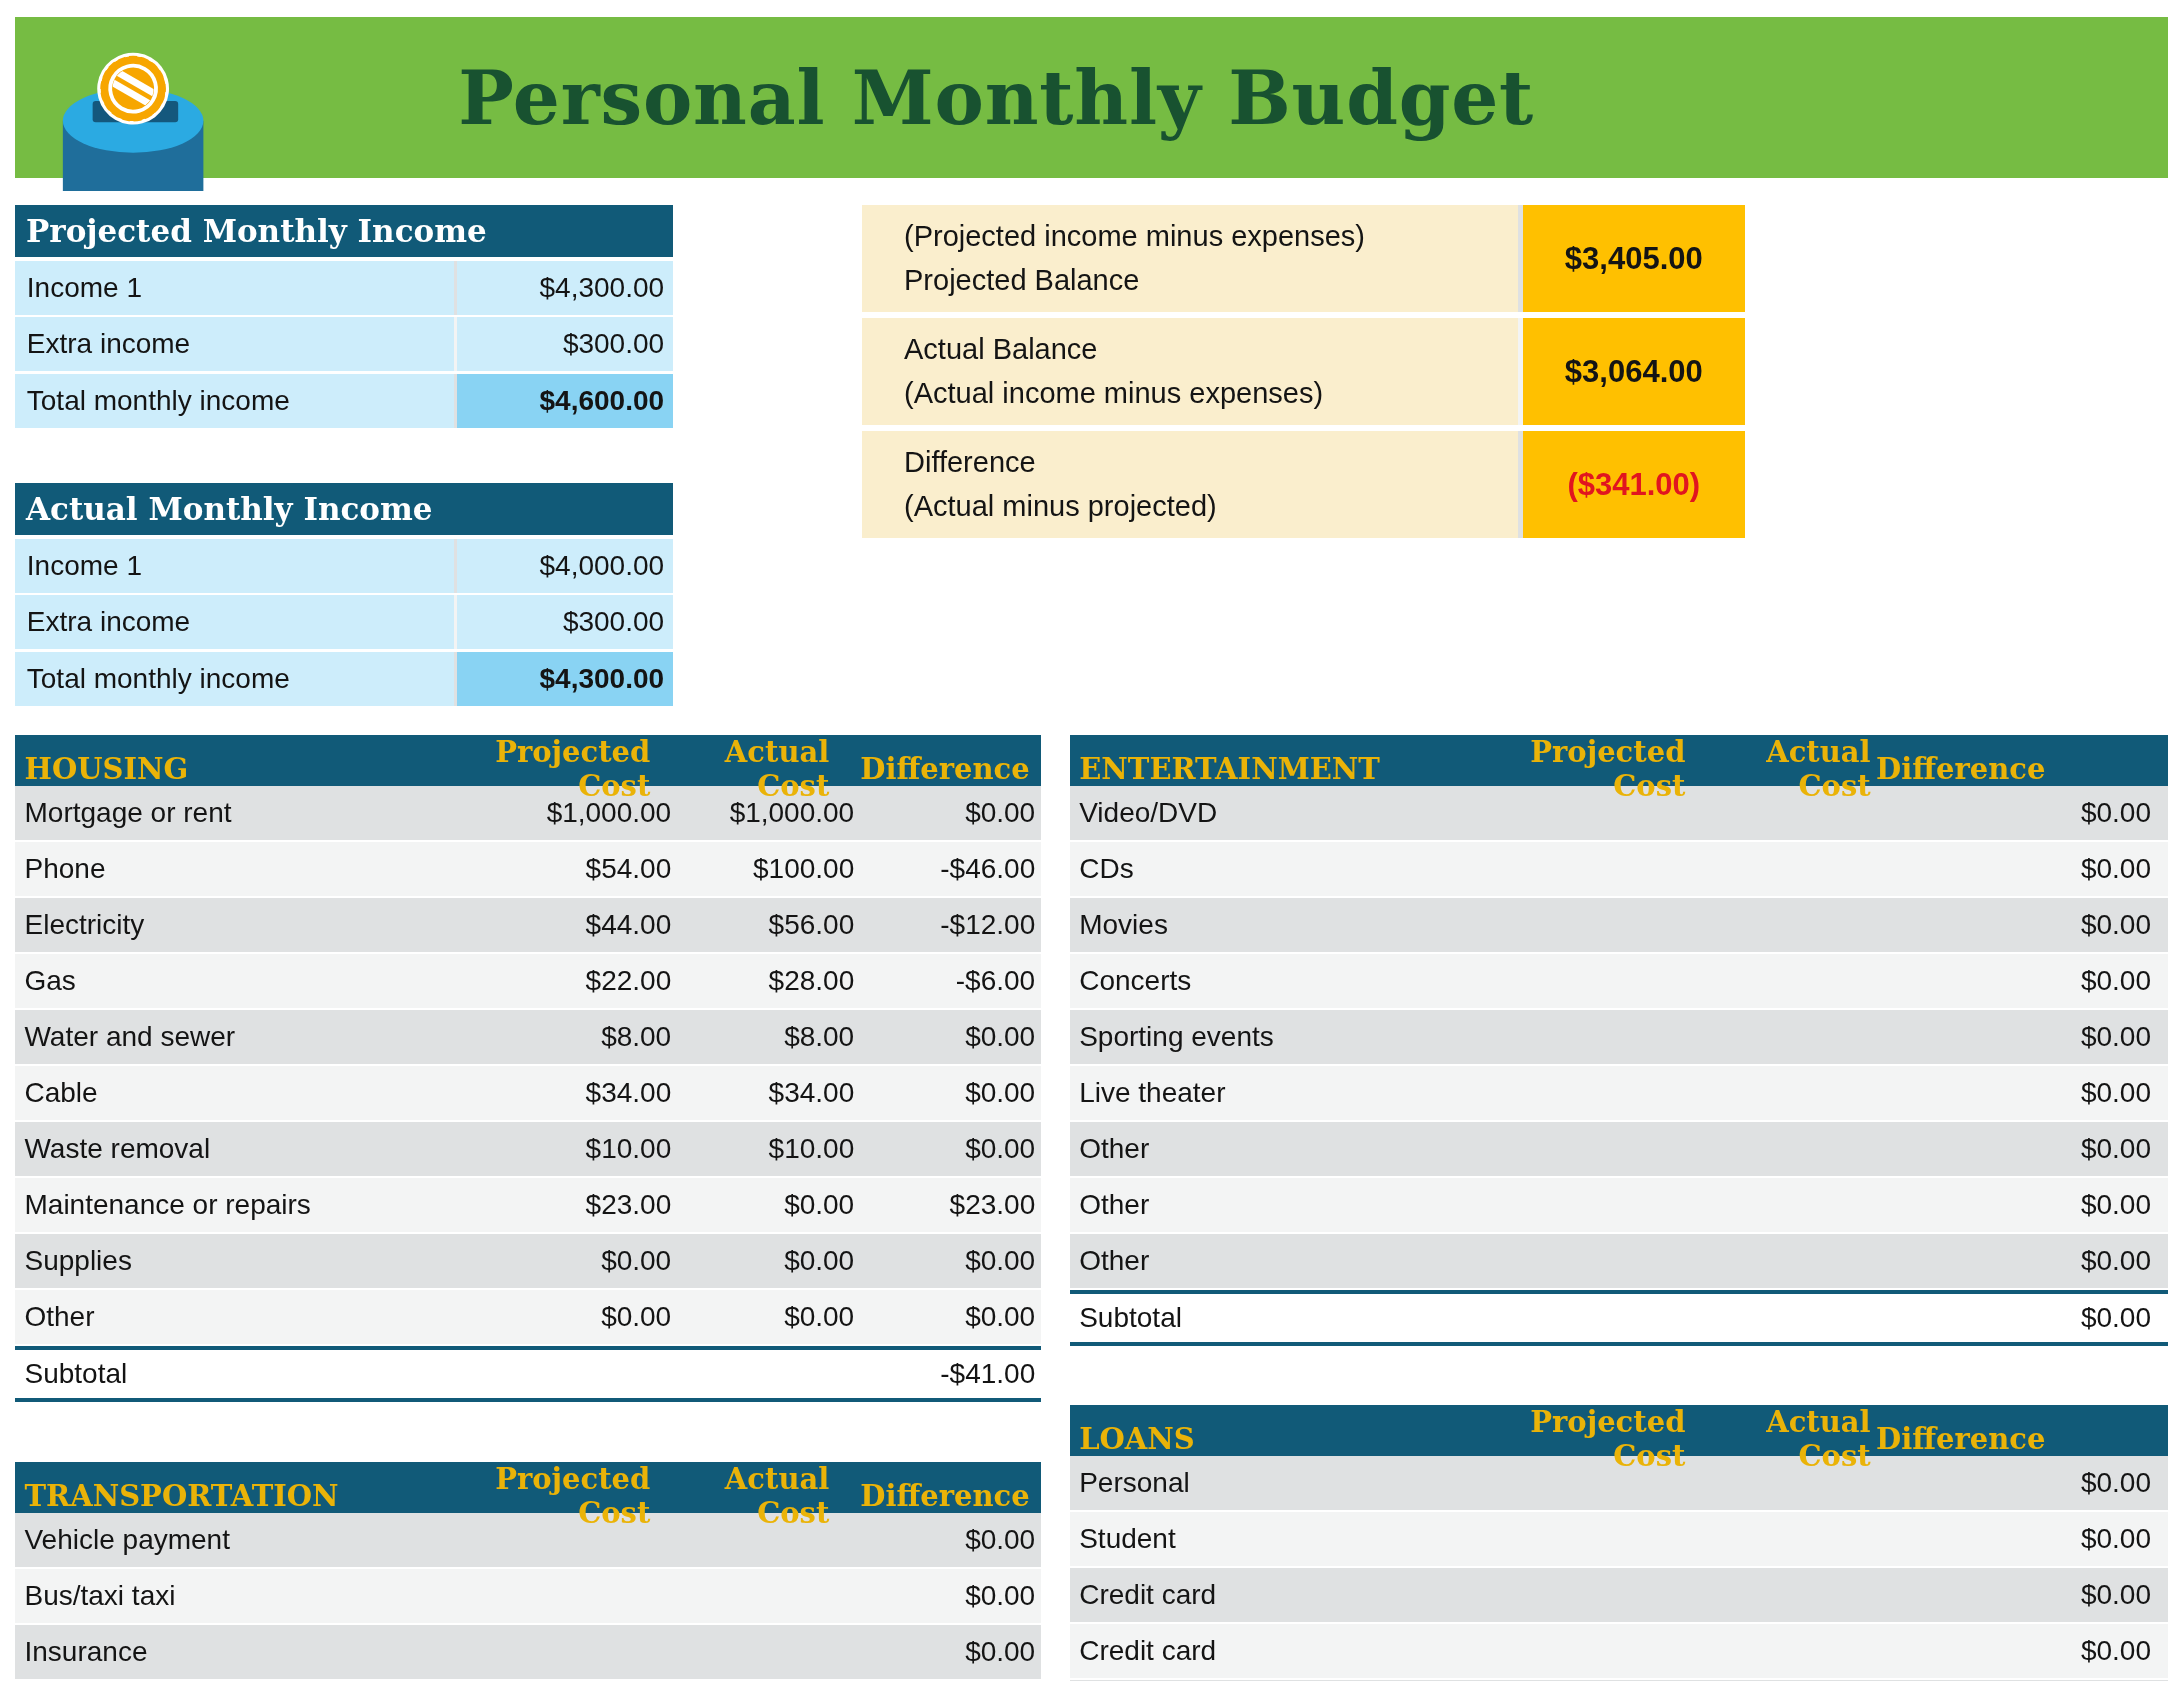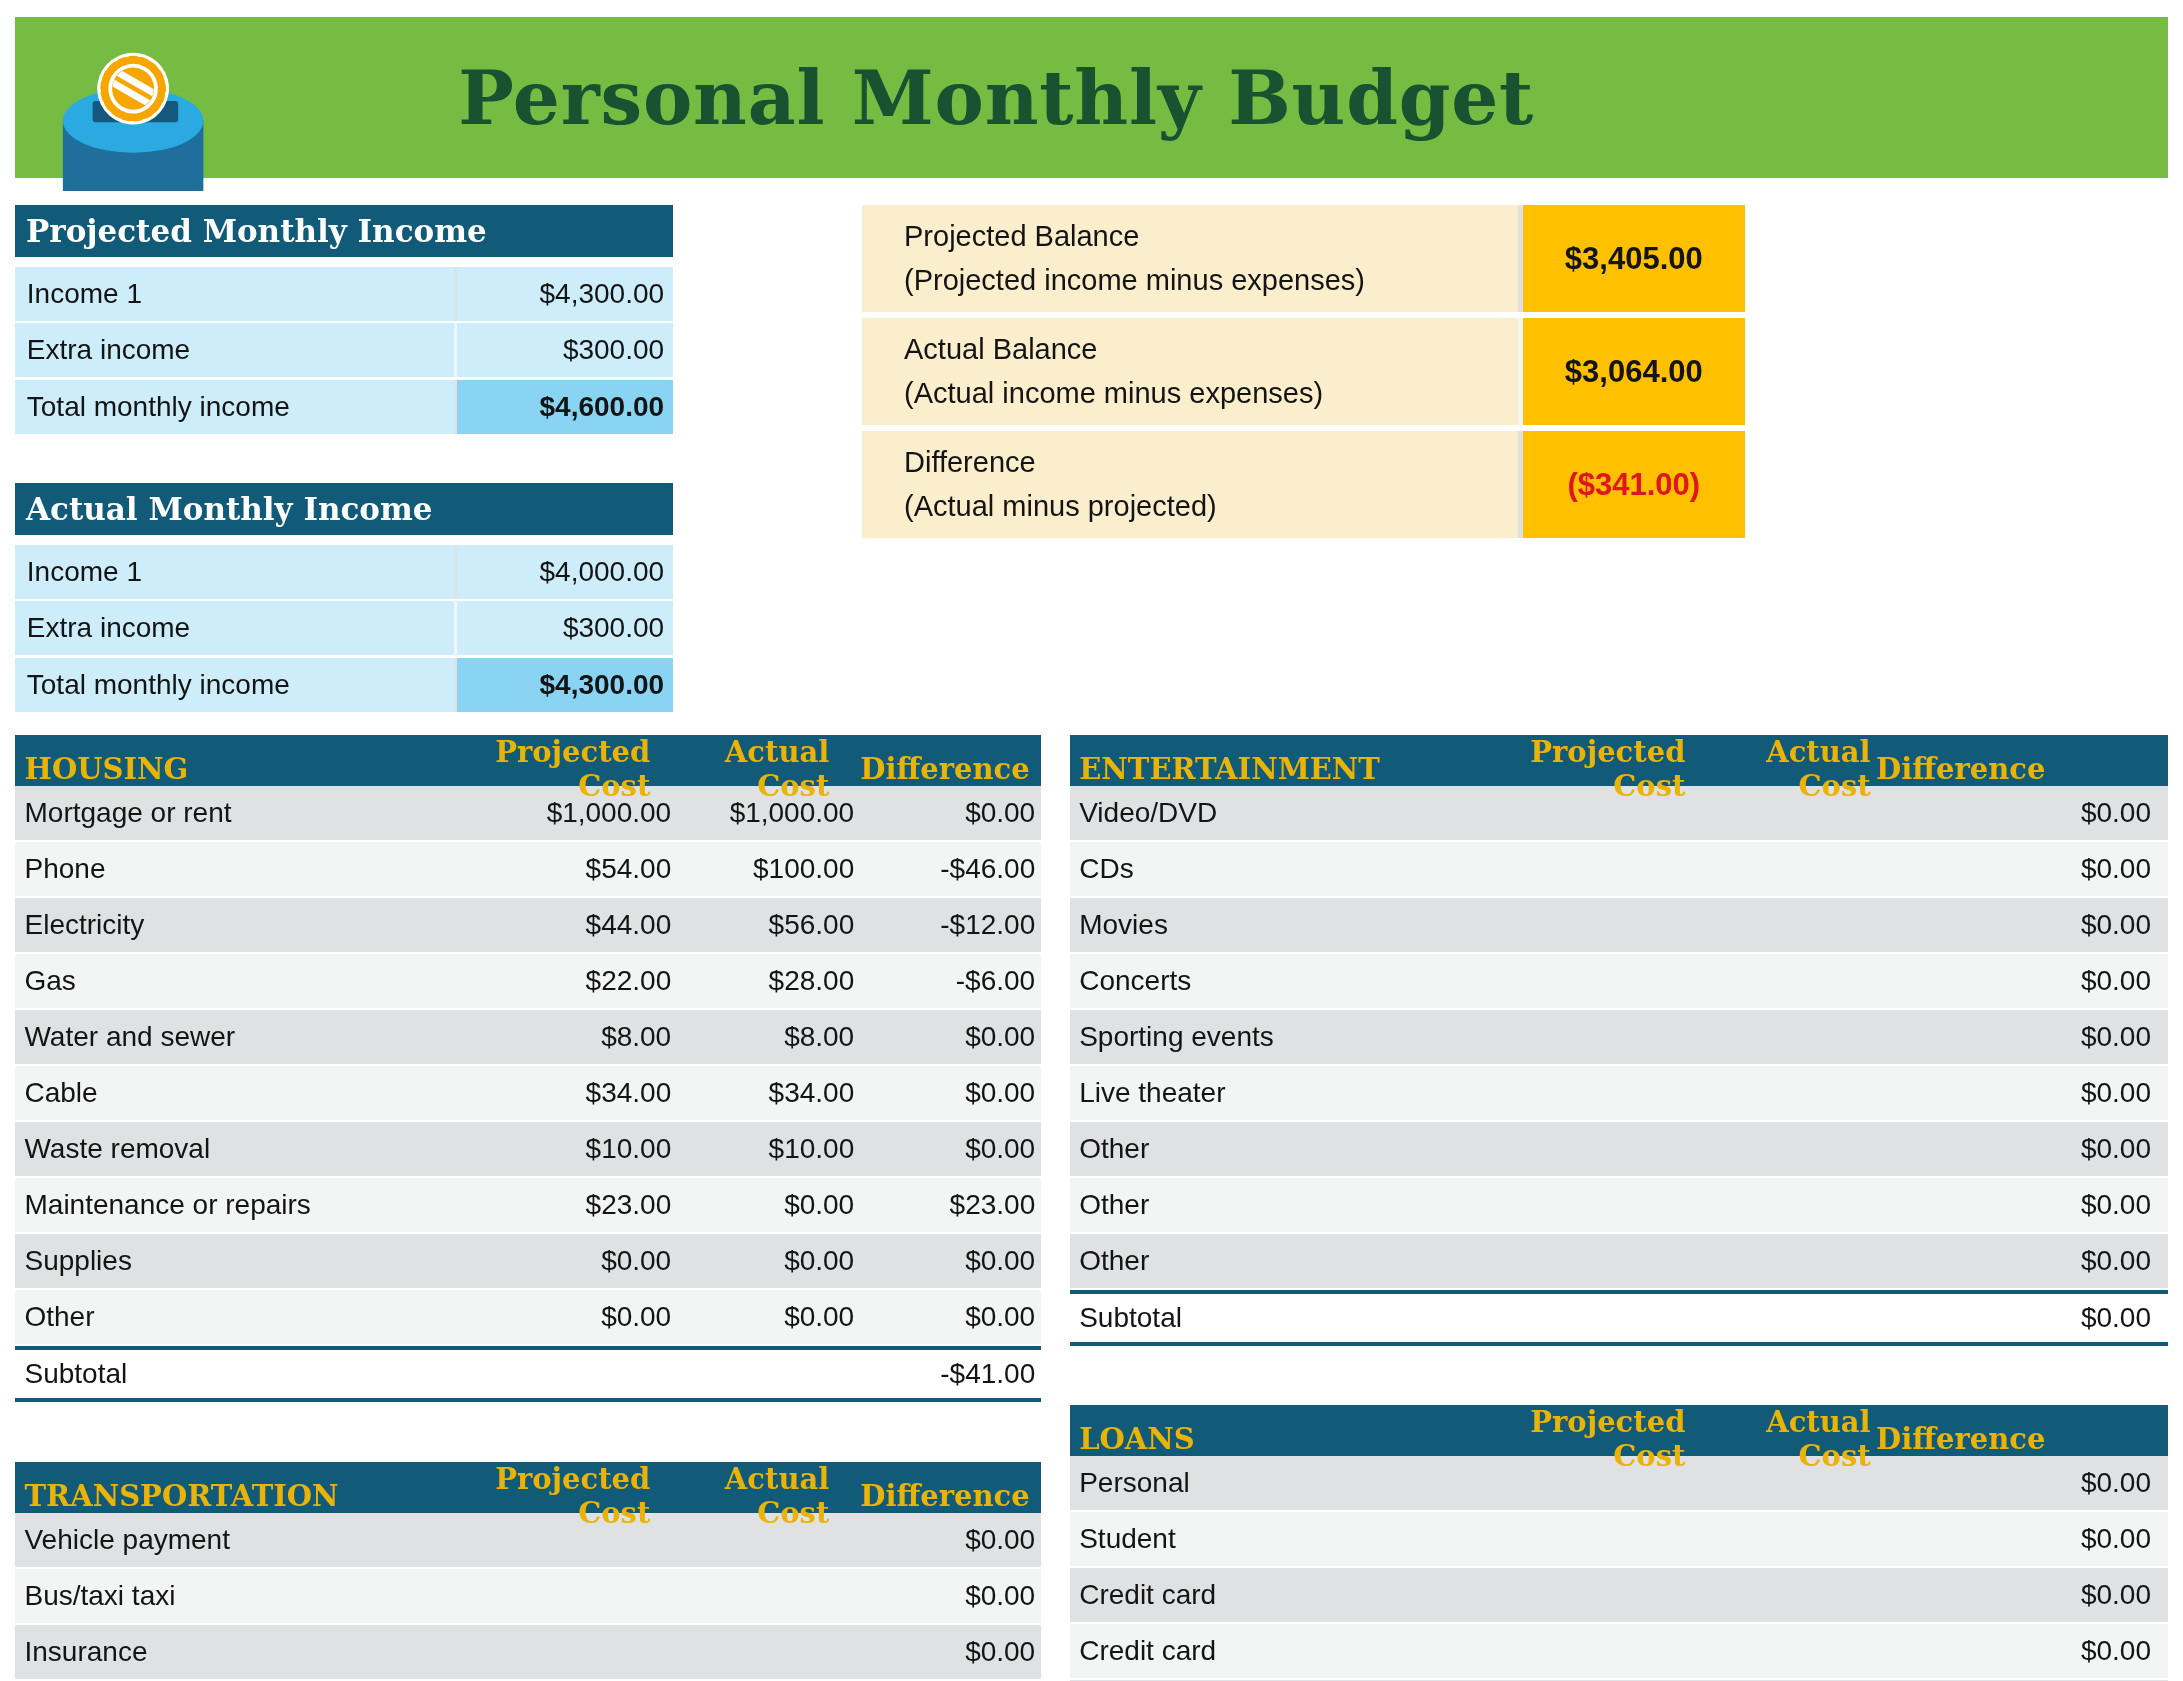--- a/index.html
+++ b/index.html
@@ -14,21 +14,21 @@
   
   .banner{position:absolute;left:15.3px;top:17px;width:2153px;height:161px;background:var(--green);
           display:flex;align-items:center;}
   .moneybox{position:absolute;left:44px;top:35px;}
   .title{margin-left:443px;font-family:"DejaVu Serif",serif;font-weight:bold;
          font-size:74px;color:var(--title-green);letter-spacing:0.8px;white-space:nowrap;}
 
   
   .inc-table{position:absolute;left:15.3px;width:658px;}
   #inc-proj{top:205px;} #inc-act{top:483px;}
-  .inc-header{height:52px;background:var(--teal);color:#fff;margin-bottom:10px;
+  .inc-header{height:52px;background:var(--teal);color:#fff;margin-bottom:4px;
               font-family:"DejaVu Serif",serif;font-weight:bold;font-size:31px;
               display:flex;align-items:center;padding-left:10.7px;box-sizing:border-box;}
   .inc-row{display:flex;height:54px;margin-bottom:2.3px;}
   .inc-row .ilbl{width:427px;background:var(--lt-blue);display:flex;align-items:center;
                  padding-left:11.5px;font-size:28px;margin-right:3.1px;}
   .inc-row .ival{flex:1;background:var(--lt-blue);display:flex;align-items:center;
                  justify-content:flex-end;padding-right:9.2px;font-size:28px;}
   .inc-row.total-row .ival{background:var(--hi-blue);font-weight:bold;}
 
   
@@ -138,22 +138,22 @@
           <div class="ilbl">Total monthly income</div>
           <div class="ival">$4,300.00</div>
         </div>
       </div>
   </section>
 
   <section class="balance">
 
   <div class="bal-row row-even">
         <div class="bal-label">
+          <span>(Projected income minus expenses)</span>
           <span>Projected Balance</span>
-          <span>(Projected income minus expenses)</span>
         </div>
         <div class="bal-value">$3,405.00</div>
       </div>
       <div class="bal-row row-odd">
         <div class="bal-label">
           <span>Actual Balance</span>
           <span>(Actual income minus expenses)</span>
         </div>
         <div class="bal-value">$3,064.00</div>
       </div>

